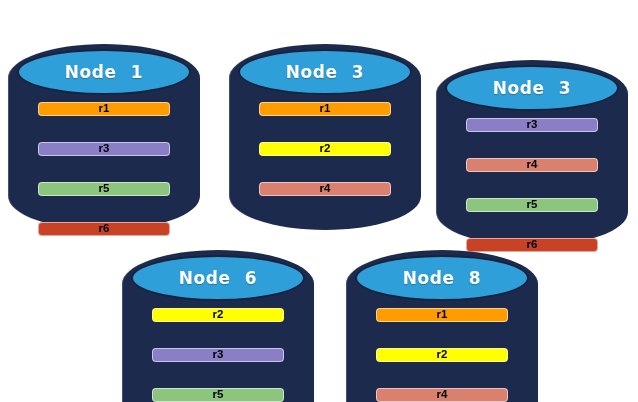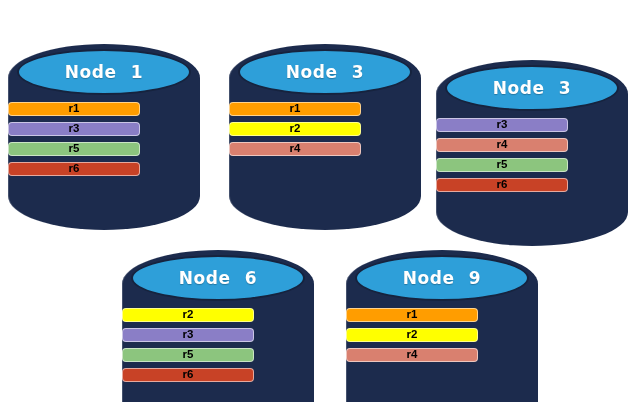--- a/index.html
+++ b/index.html
@@ -57,22 +57,22 @@
     letter-spacing: 0.5px;
     text-shadow: 0 1px 1px rgba(0,0,0,0.25);
   }
   .bars {
     position: absolute;
     left: 0;
     right: 0;
     top: 58px;
     display: flex;
     flex-direction: column;
-    align-items: flex-start;
-    gap: 6px;
+    align-items: center;
+    gap: 26px;
   }
   .bar {
     width: 132px;
     height: 14px;
     box-sizing: border-box;
     border: 1px solid rgba(255,255,255,0.55);
     border-radius: 4px;
     display: flex;
     align-items: center;
     justify-content: center;
@@ -163,21 +163,21 @@
           <span>r5</span>
         </div>
         <div class="bar" style="background: rgb(200, 66, 38);">
           <span>r6</span>
         </div>
       </div>
   </div>
     <div class="node node-5">
     <div class="cyl-body"></div>
     <div class="cyl-top">
-      <span class="node-title">Node 9</span>
+      <span class="node-title">Node 8</span>
     </div>
     <div class="bars">
         <div class="bar" style="background: rgb(255, 157, 0);">
           <span>r1</span>
         </div>
         <div class="bar" style="background: rgb(255, 255, 0);">
           <span>r2</span>
         </div>
         <div class="bar" style="background: rgb(217, 128, 111);">
           <span>r4</span>

